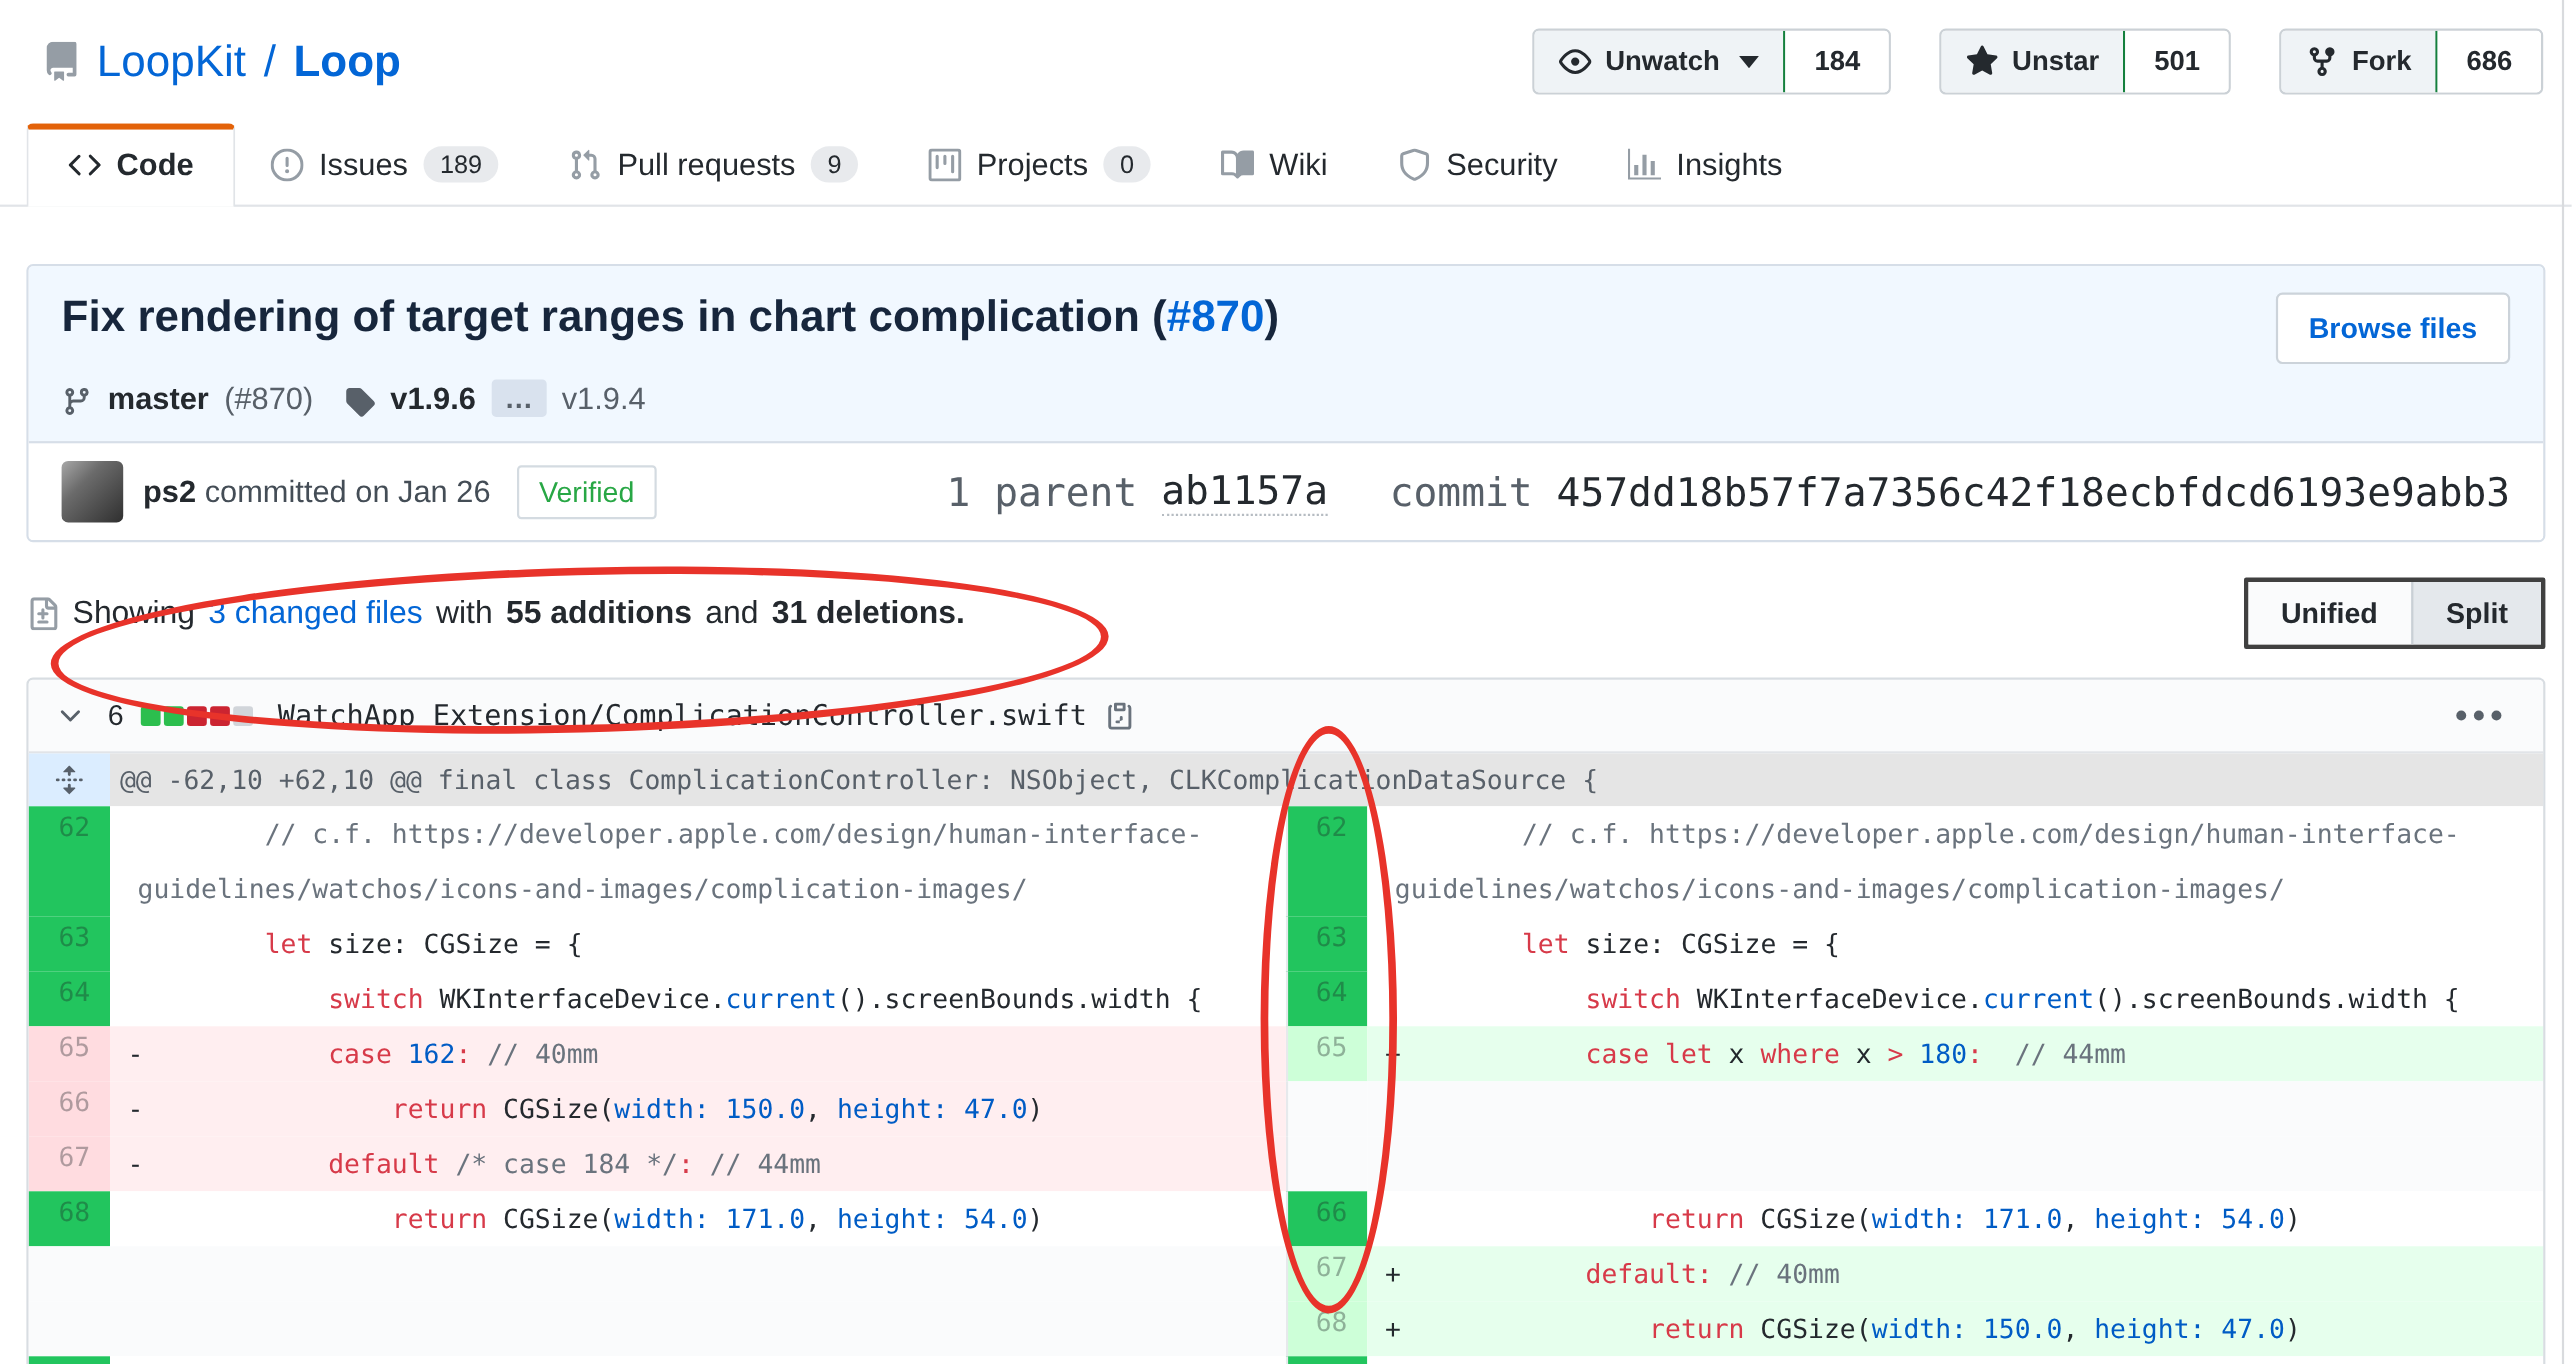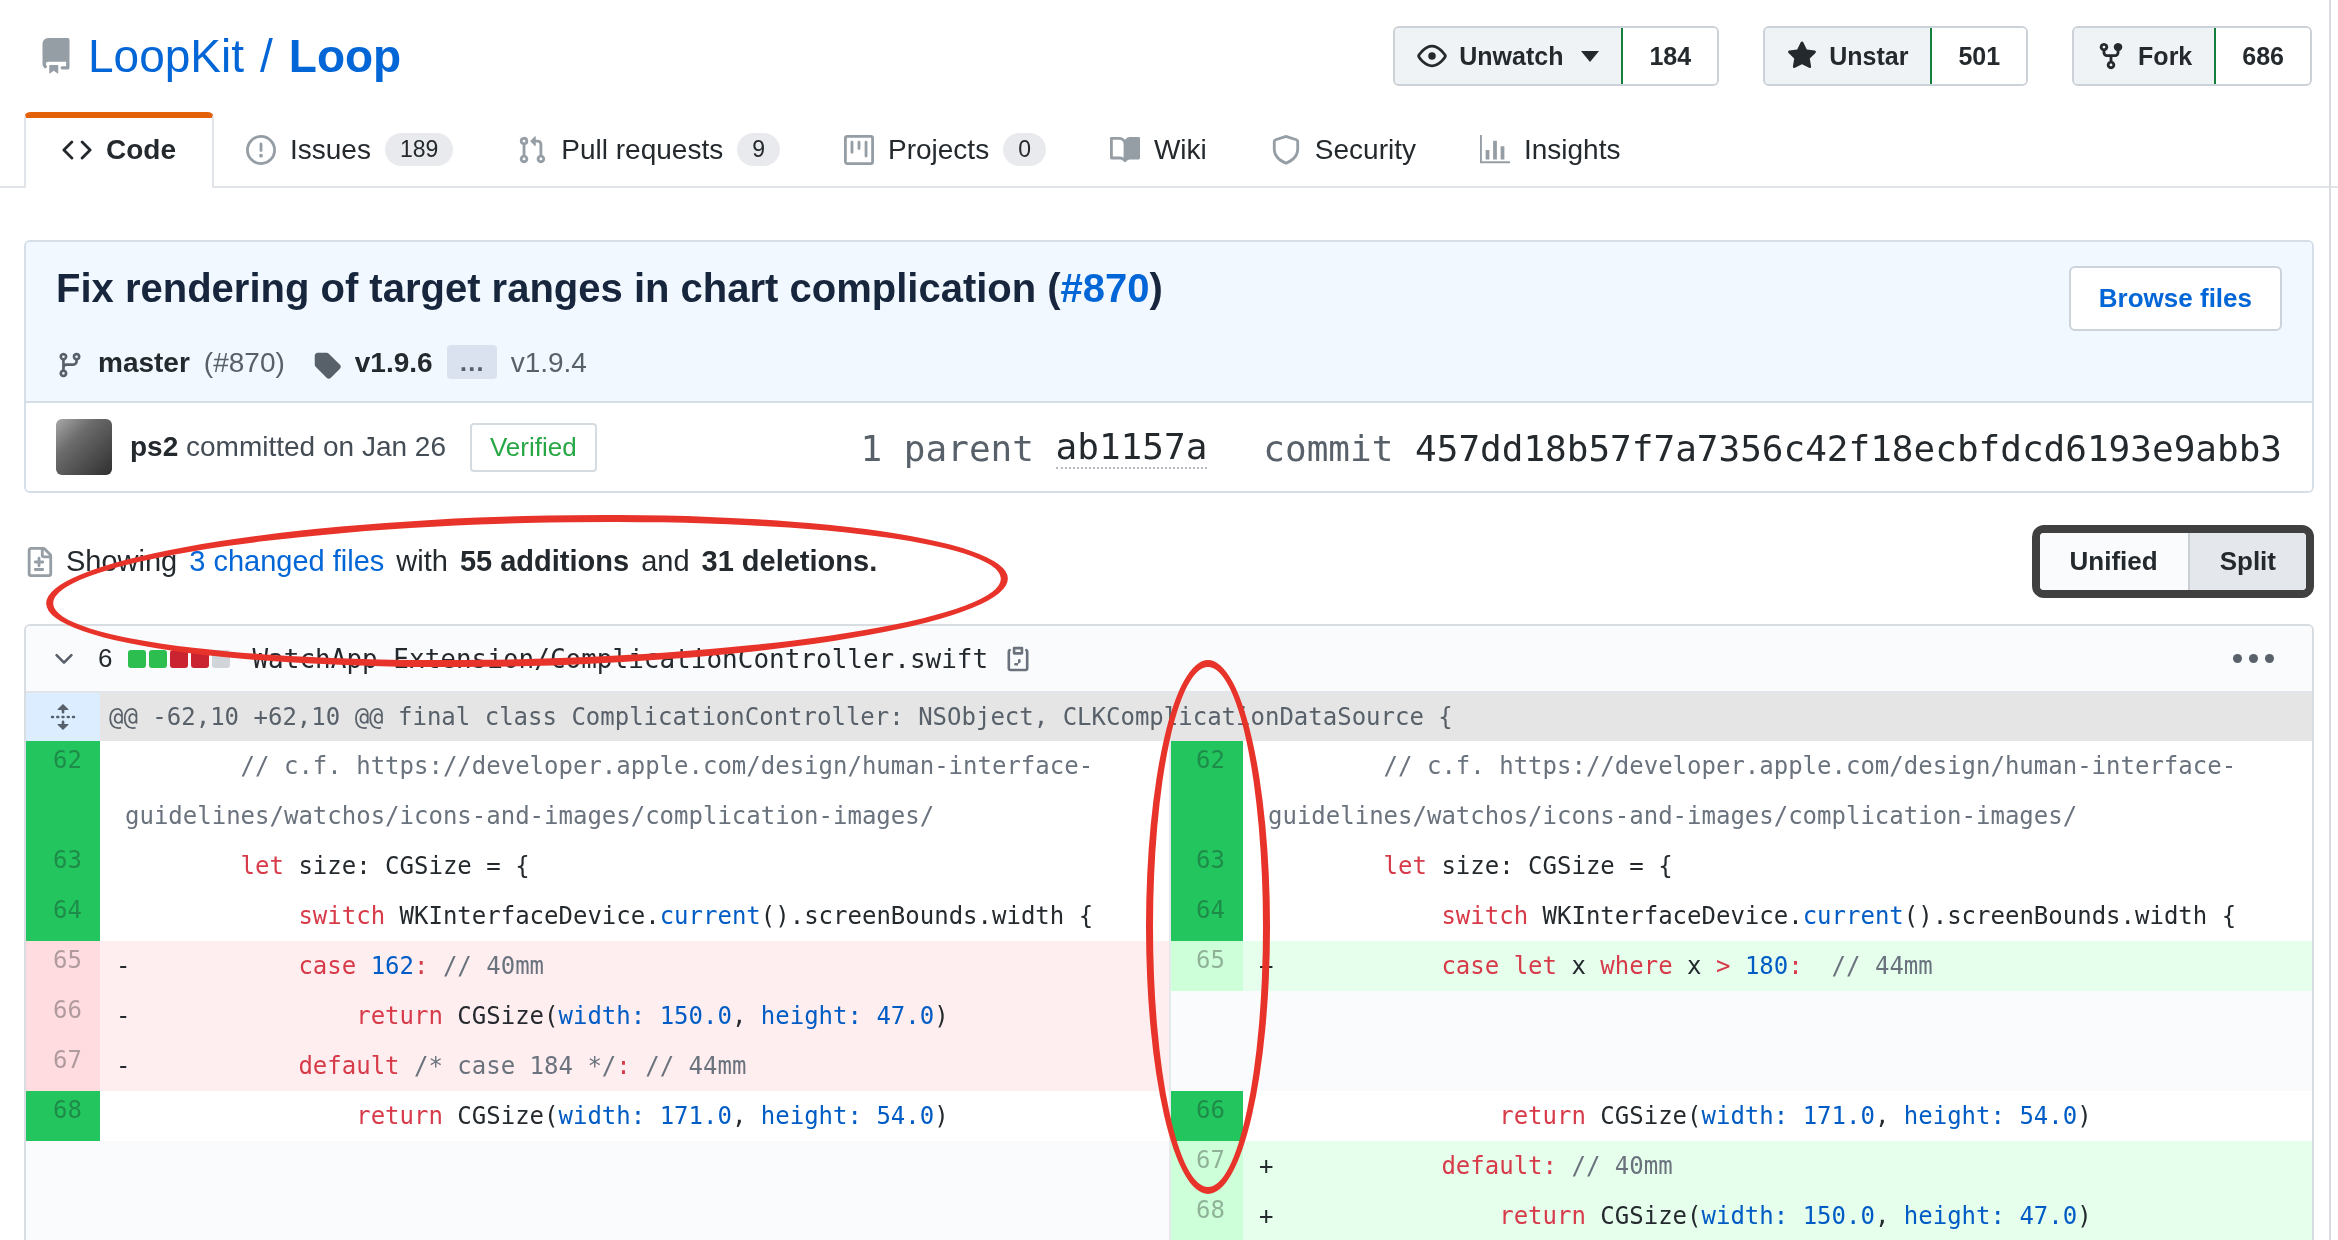--- a/index.html
+++ b/index.html
@@ -5,21 +5,21 @@
   * { box-sizing: border-box; margin: 0; padding: 0; }
   html,body { width: 2338px; height: 1240px; overflow: hidden; }
   body {
     font-family: "Liberation Sans", sans-serif;
     color: #24292e; background: #fff; position: relative;
   }
   .mono { font-family: "DejaVu Sans Mono", monospace; }
 
   
   .page-header { display:flex; justify-content:space-between; align-items:center; padding: 26px 26px 0 38px; }
-  .repo-title { display:flex; align-items:center; gap:14px; font-size:46px; }
+  .repo-title { display:flex; align-items:center; gap:14px; font-size:40px; }
   .repo-title a { color:#0366d6; text-decoration:none; }
   .repo-title .owner { font-weight:400; }
   .repo-title .sep { color:#0366d6; font-weight:400; padding:0 2px;}
   .repo-title .name { font-weight:700; }
   .repo-icon { fill:#959da5; }
 
   .social-buttons { display:flex; gap:44px; }
   .social { display:inline-flex; border:2px solid #cbd1d6; border-radius:6px; overflow:hidden; font-size:25px; font-weight:700; color:#24292e; }
   .social .act { background:#eff3f6; padding:13px 22px; display:flex; align-items:center; gap:12px; border-right:2px solid #15803d; cursor:pointer;}
   .social .cnt { background:#fff; padding:13px 26px; cursor:pointer; display:flex; align-items:center;}
@@ -54,21 +54,21 @@
   .sha-meta .sha { color:#24292e; }
   .sha-meta .parent-sha { border-bottom:2px dotted #b6bcc2; cursor:pointer; }
   .sha-meta .gap { width:56px; }
 
   
   .diff-toolbar { display:flex; justify-content:space-between; align-items:center; margin:32px 24px 26px; }
   .showing { display:flex; align-items:center; gap:12px; font-size:29px; color:#24292e; }
   .showing .f-icon { fill:#959da5; }
   .showing a { color:#0366d6; text-decoration:none; }
   .showing b { font-weight:700; }
-  .segmented { display:inline-flex; border:8px solid #404040; border-radius:12px; overflow:hidden; }
+  .segmented { display:inline-flex; border:4px solid #404040; border-radius:2px; overflow:hidden; }
   .segmented .seg-btn { font-family:"Liberation Sans",sans-serif; font-size:26px; font-weight:700; color:#24292e; padding:13px 30px; background:#fafbfc; border:none; cursor:pointer; }
   .segmented .seg-btn.sel { background:#e4e8ec; border-left:2px solid #c9cfd5; }
 
   
   .file-box { margin:0 24px; border:2px solid #d8dde2; border-radius:6px; overflow:hidden; background:#fff; }
   .file-header { display:flex; align-items:center; gap:16px; padding:17px 24px; background:#fafbfc; border-bottom:2px solid #e1e4e8; }
   .chev-btn { background:none; border:none; cursor:pointer; display:flex; padding:0; }
   .chev-btn svg { fill:#586069; }
   .file-changes { font-size:26px; color:#24292e; margin-left:4px; }
   .diffstat { display:flex; gap:3px; }

